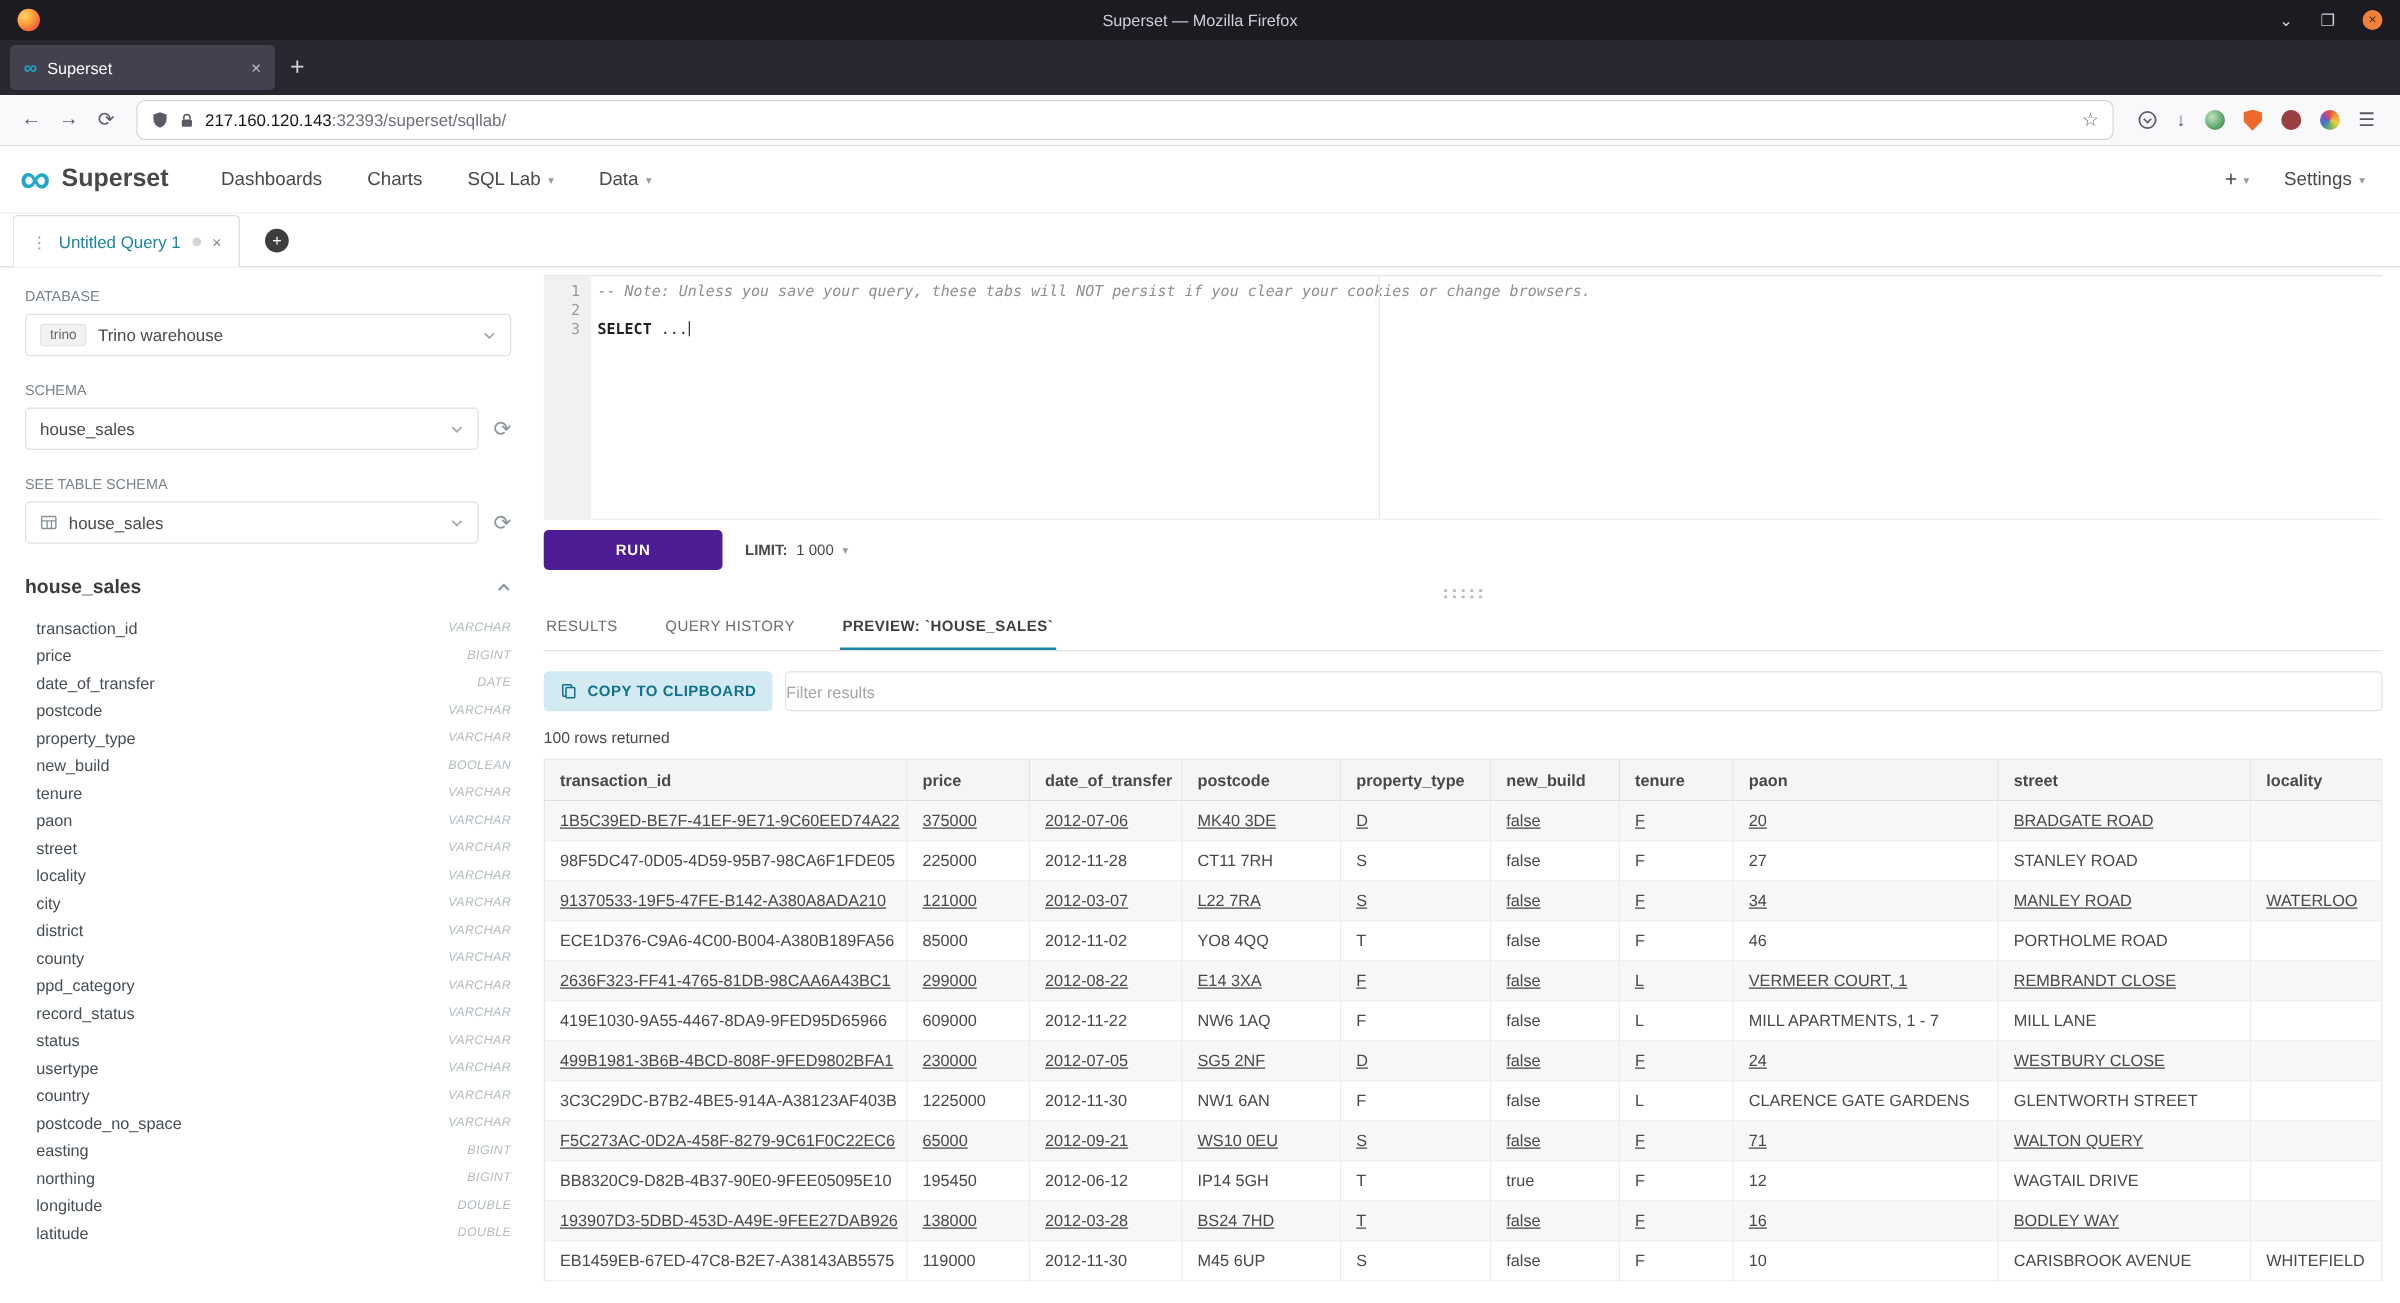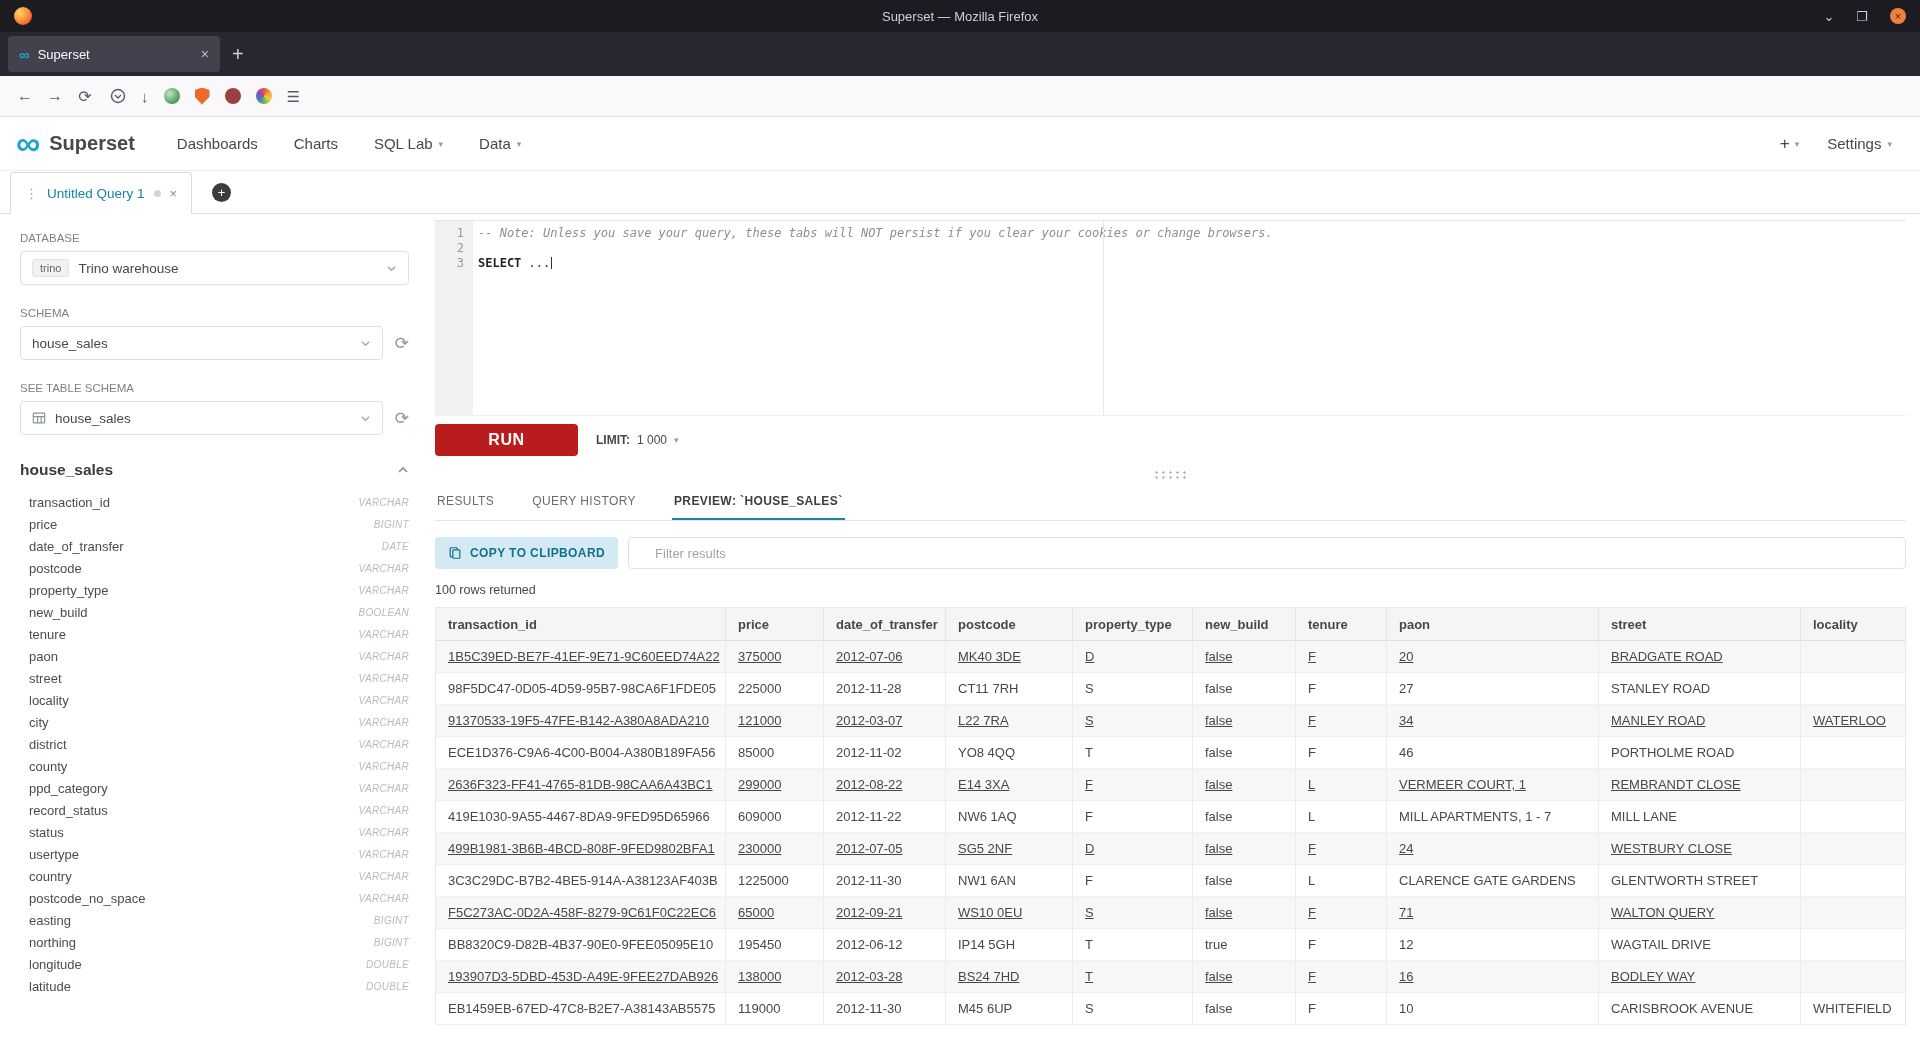--- a/index.html
+++ b/index.html
@@ -95,21 +95,21 @@
             text-align:right; padding:5px 9px 0 0; flex:0 0 auto; }
   .code { flex:1; position:relative; padding:5px 0 0 5px; font-size:12px; line-height:15px; color:#2f2f2f; }
   .code-line { white-space:pre; height:15px; }
   .print-margin { position:absolute; left:630px; top:0; bottom:0; width:1px; background:#e9e9e9; }
   .code-comment { color:#8e908c; font-style:italic; }
   .kw { font-weight:bold; color:#1f1f1f; }
   .cursor { display:inline-block; width:1px; height:12px; background:#333; vertical-align:-2px; margin-left:1px; }
 
   
   .editor-toolbar { height:48px; display:flex; align-items:center; gap:18px; }
-  .run-btn { width:143px; height:32px; background:#b91c1c; color:#fff; font-size:16px; font-weight:bold;
+  .run-btn { width:143px; height:32px; background:#4c1d95; color:#fff; font-size:12px; font-weight:bold;
              letter-spacing:.6px; border:none; border-radius:4px; display:flex; align-items:center; justify-content:center; }
   .limit { display:flex; align-items:center; gap:7px; font-size:12px; color:#484848; }
   .limit-label { font-weight:bold; }
   .right-actions { margin-left:auto; display:flex; align-items:center; gap:10px; }
   .btn-light { height:32px; border-radius:4px; display:flex; align-items:center; gap:8px; padding:0 14px;
                font-size:12px; font-weight:bold; letter-spacing:.4px; }
   .saveas { background:#f5f5f5; border:1px solid #dedede; color:#5f5f5f; }
   .copylink { background:#e4e4e4; border:1px solid #dcdcdc; color:#9b9b9b; }
   .more-btn { color:#484848; font-size:19px; padding:0 5px; }
 
@@ -119,21 +119,21 @@
                background:radial-gradient(circle, #b9b9b9 1.1px, transparent 1.4px); background-size:7px 5px; }
 
   
   .result-tabs { height:37px; border-bottom:1px solid #e4e4e4; display:flex; gap:34px; }
   .rtab { font-size:12px; letter-spacing:.4px; color:#6b6b6b; display:flex; align-items:center;
           border-bottom:2px solid transparent; padding:0 2px; }
   .rtab.active { color:#3f3f3f; font-weight:bold; border-bottom-color:#1985a0; }
   .controls-row { margin-top:16px; display:flex; gap:10px; }
   .copy-btn { height:32px; background:#d3eaf3; color:#11708e; border:none; border-radius:4px; font-size:12px;
               font-weight:bold; letter-spacing:.4px; display:flex; align-items:center; gap:8px; padding:0 13px; }
-  .filter-input { flex:1; height:32px; border:1px solid #e2e2e2; border-radius:4px; padding:0 26px;
+  .filter-input { flex:1; height:32px; border:1px solid #e2e2e2; border-radius:4px; padding:0 0;
                   font-size:13px; color:#484848; outline:none; }
   .filter-input::placeholder { color:#a6a6a6; }
   .rows-returned { margin-top:14px; font-size:12.5px; color:#484848; }
 
   .result-table { margin-top:10px; border:1px solid #e8e8e8; border-bottom:none; overflow:hidden; }
   .rt-head-row, .rt-row { display:flex; }
   .rt-cell { height:32px; line-height:32px; padding:0 12px; font-size:13px; color:#484848;
              border-right:1px solid #ececec; border-bottom:1px solid #f0f0f0;
              white-space:nowrap; overflow:hidden; flex:0 0 auto; }
   .rt-head { height:33px; line-height:33px; background:#f5f5f5; font-weight:bold;
@@ -162,20 +162,35 @@
     <span>Superset</span>
     <span class="tab-close">×</span>
   </div>
   <span class="newtab-btn">+</span>
 </div>
 
 <div class="navbar">
   <span class="nav-icon">←</span>
   <span class="nav-icon">→</span>
   <span class="nav-icon">⟳</span>
+  <div class="urlbar">
+    <span style="display:flex">
+      <svg viewBox="0 0 16 16" width="14" height="14">
+          <path d="M8 1l6 2v4c0 4-2.6 6.6-6 8-3.4-1.4-6-4-6-8V3z" fill="#5b5b66"></path>
+        </svg>
+    </span>
+    <span style="display:flex">
+      <svg viewBox="0 0 16 16" width="13" height="13">
+          <rect x="3" y="7" width="10" height="7" rx="1.5" fill="#5b5b66"></rect>
+          <path d="M5 7V5a3 3 0 016 0v2" fill="none" stroke="#5b5b66" stroke-width="1.6"></path>
+        </svg>
+    </span>
+    <span class="url-text"><span>217.160.120.143</span><span class="url-dim">:32393/superset/sqllab/</span></span>
+    <span class="url-star">☆</span>
+  </div>
   <div class="toolbar-icons">
     <span class="ti" style="display:flex">
       <svg viewBox="0 0 16 16" width="16" height="16" fill="none" stroke="#5b5b66" stroke-width="1.4">
           <circle cx="8" cy="8" r="6.5"></circle>
           <path d="M5 7l3 3 3-3"></path>
         </svg>
     </span>
     <span class="ti">↓</span>
     <span class="ext-dot ext-1"></span>
     <span class="ext-shield"></span>

